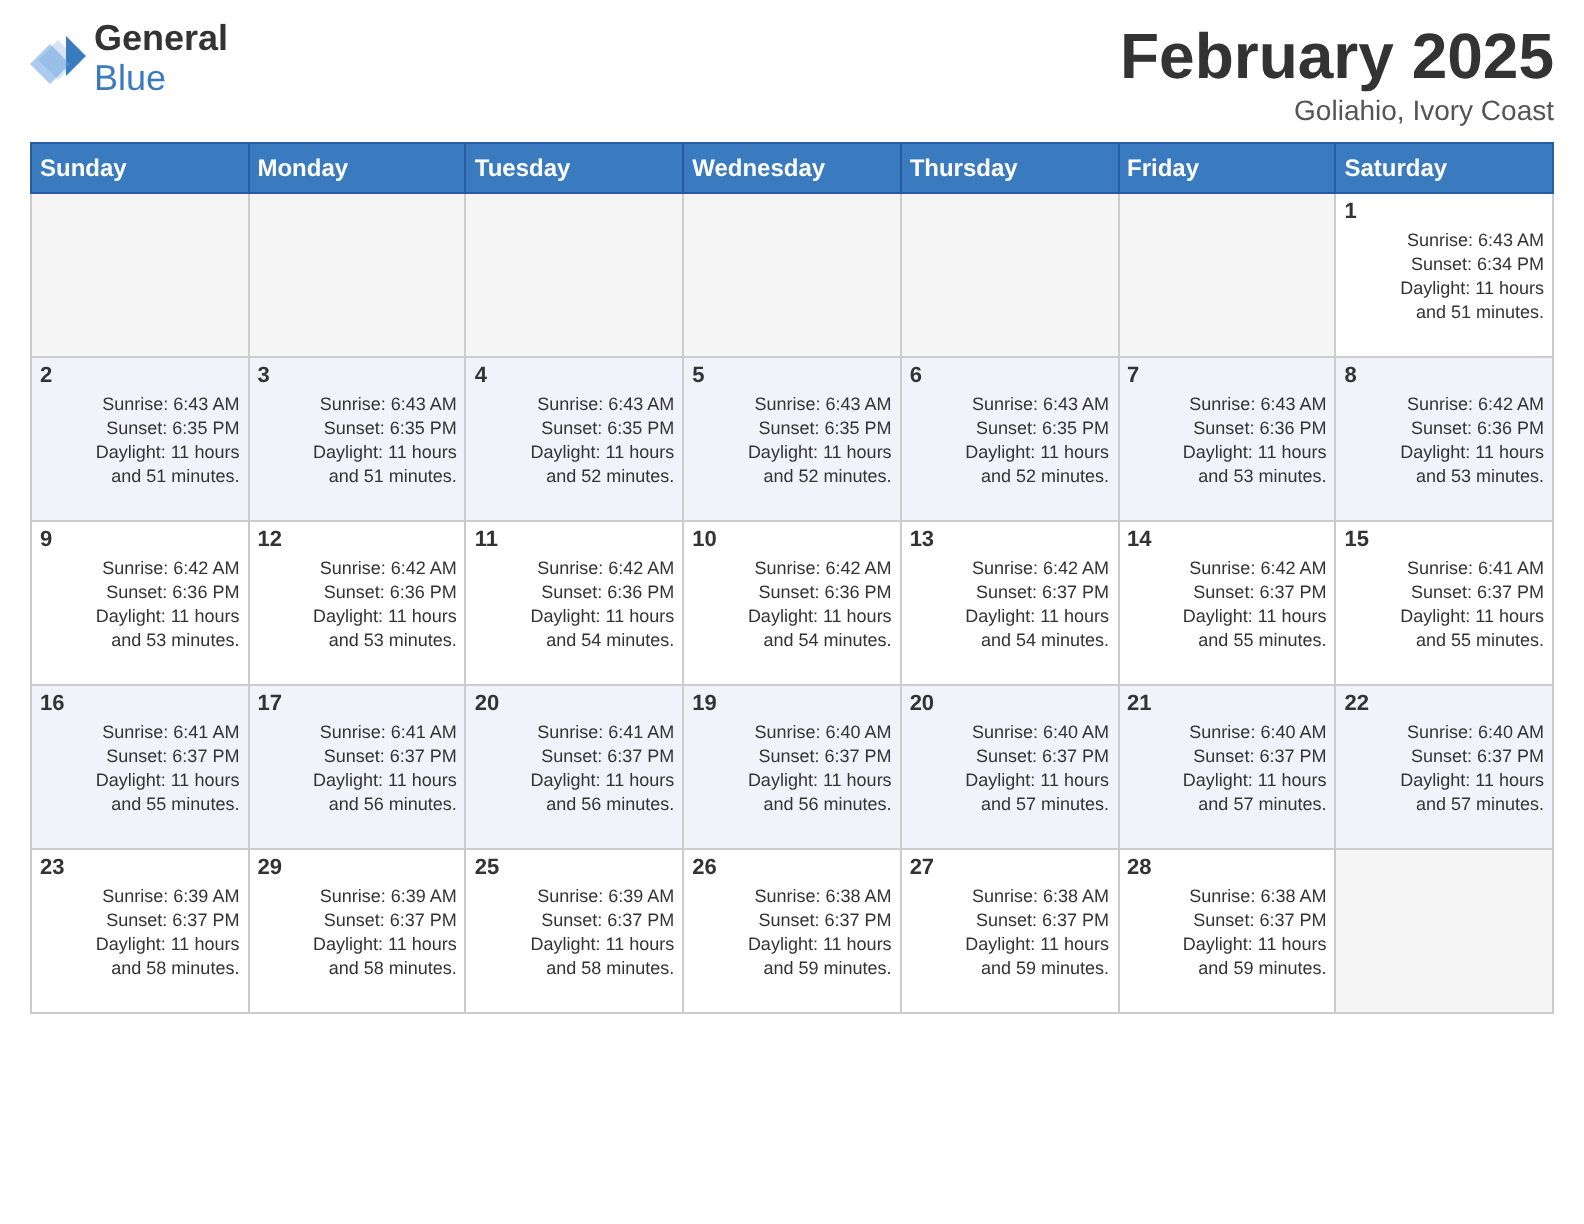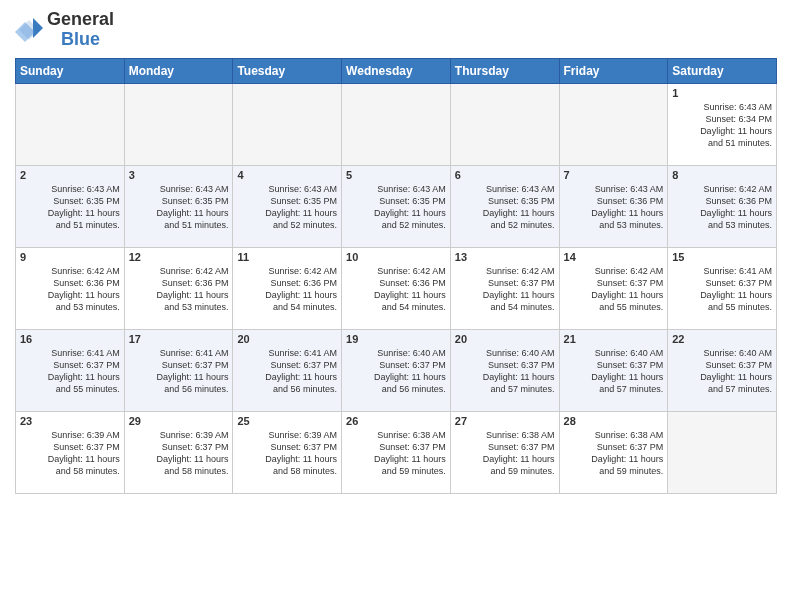--- a/index.html
+++ b/index.html
@@ -23,21 +23,20 @@
     }
     .logo {
       display: flex;
       align-items: center;
       gap: 4px;
     }
     .logo-text {
       display: flex;
       flex-direction: column;
       line-height: 1.1;
-      align-items: center;
     }
     .logo-icon {
       width: 28px;
       height: 28px;
     }
     .title-block {
       text-align: right;
     }
     .month-year {
       font-size: 32px;
@@ -97,22 +96,26 @@
 <div class="page">
   <div class="header">
     <div class="logo">
       <svg class="logo-icon" viewBox="0 0 28 28">
         <polygon points="14,4 24,14 14,24 4,14" fill="#3a7abf" opacity="0.2"></polygon>
         <polygon points="18,2 28,12 18,22" fill="#3a7abf"></polygon>
         <polygon points="10,6 20,16 10,26 0,16" fill="#5a9adf" opacity="0.5"></polygon>
       </svg>
       <div class="logo-text">
         <span style="font-size:18px;font-weight:bold;color:#333;">General</span>
-        <span style="font-size:18px;font-weight:bold;color:#3a7abf;">Blue</span>
+        <span style="font-size:18px;font-weight:normal;color:#3a7abf;">Blue</span>
       </div>
+    </div>
+    <div class="title-block">
+      <div class="month-year">February 2025</div>
+      <div class="location">Goliahio, Ivory Coast</div>
     </div>
   </div>
 
   <table class="calendar">
     <thead>
       <tr>
       <th>Sunday</th>
           <th>Monday</th>
           <th>Tuesday</th>
           <th>Wednesday</th>

